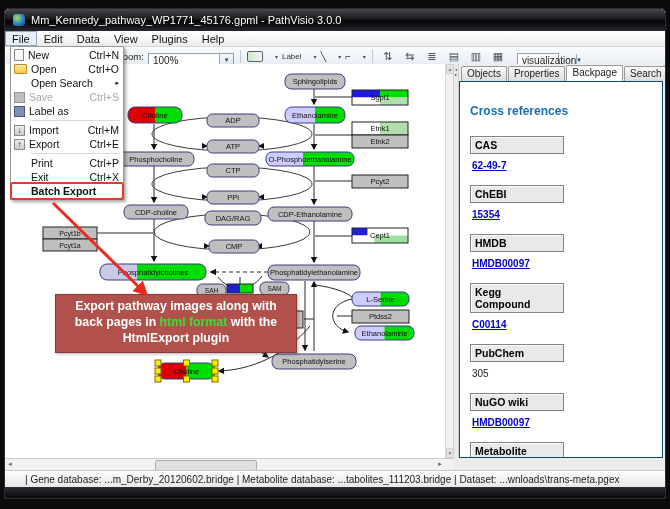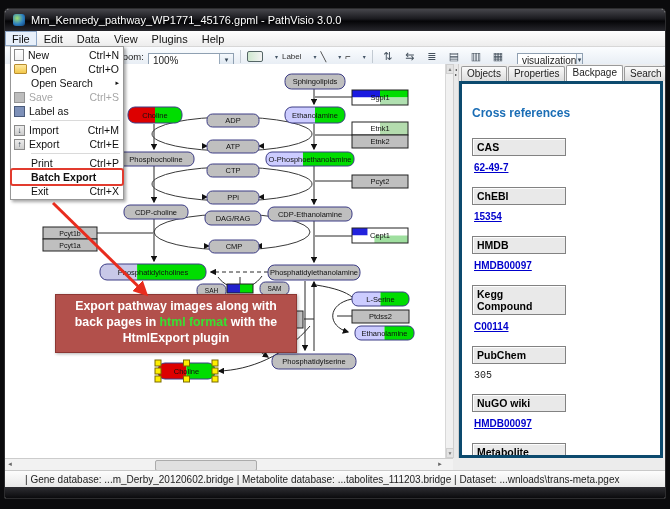--- a/index.html
+++ b/index.html
@@ -42,28 +42,28 @@
   .vscroll .sa.bottom{position:absolute;bottom:0;left:0;right:0;}
   .splitter{position:absolute;left:448px;top:55px;width:6px;height:394px;background:#e9e9e9;
             border-left:1px solid #cfcfcf;border-right:1px solid #cfcfcf;font-size:4px;color:#333;
             text-align:center;padding-top:3px;box-sizing:border-box;line-height:5px;}
   .sidebar{position:absolute;left:454px;top:55px;right:2px;height:394px;background:#ededed;}
   .tabs{display:flex;height:16px;font-size:10px;align-items:flex-end;padding:1px 2px 0 2px;}
   .tab{padding:1px 5px 2px;border:1px solid #9a9a9a;border-bottom:none;margin-right:1px;
        background:linear-gradient(#fafafa,#dcdcdc);border-radius:2px 2px 0 0;color:#222;}
   .tab.active{background:#fff;padding-bottom:3px;}
   .sb-content{position:absolute;top:17px;left:0;right:0;bottom:0;background:#fff;
-              border:3px solid #0c4a6e;overflow:hidden;padding:14px 0 0 10px;box-sizing:border-box;}
+              border:1px solid #0c4a6e;overflow:hidden;padding:14px 0 0 10px;box-sizing:border-box;}
   .xref-heading{color:#1a6db5;font-weight:bold;font-size:12px;margin:8px 0 18px;}
   .xref-sec{margin-bottom:12px;}
   .xref-head{width:84px;border:1px solid #828282;background:#e9e9e9;font-weight:bold;
              font-size:10.5px;padding:2px 4px;box-shadow:inset 1px 1px 0 #fdfdfd;}
   .xref-val{display:inline-block;margin:6px 0 0 2px;font-size:10px;font-weight:bold;}
   a.xref-val{color:#0000cc;text-decoration:underline;}
-  span.xref-val{color:#222;font-weight:normal;font-family:Liberation Mono, monospace;}
+  span.xref-val{color:#222;font-weight:normal;}
   
   .hscroll{position:absolute;left:0;top:449px;width:448px;height:12px;background:#f2f2f2;
            border-top:1px solid #cccccc;}
   .hthumb{position:absolute;left:150px;top:1px;width:100px;height:9px;background:#e0e0e0;
           border:1px solid #ababab;border-radius:2px;}
   .harrow{position:absolute;top:2px;font-size:6px;color:#666;}
   .statusbar{position:absolute;left:0;top:461px;right:0;height:17px;
              background:linear-gradient(#fdfdfd,#e7e7e7);border-top:1px solid #c9c9c9;
              font-size:10px;color:#222;display:flex;align-items:center;padding-left:20px;white-space:nowrap;}
   .bottom-frame{position:absolute;left:0;top:478px;right:0;height:11px;
@@ -149,21 +149,21 @@
       </span>
     <span class="tb-btn tb-ico">
         <span>▤</span>
       </span>
     <span class="tb-btn tb-ico">
         <span>▥</span>
       </span>
     <span class="tb-btn tb-ico">
         <span>▦</span>
       </span>
-    <span class="combo" style="width:66px;margin-left:6px;align-items:flex-end;">
+    <span class="combo" style="width:42px;margin-left:6px;align-items:flex-end;">
       <span>visualization</span>
       <span class="caret">▾</span>
     </span>
   </div>
 
   <div class="canvas">
     <svg id="pathway-svg" width="440" height="394">
         <defs>
           <marker id="arr" viewBox="0 0 10 10" refX="8" refY="5" markerWidth="6.5" markerHeight="6.5" orient="auto">
             <path d="M0,0 L10,5 L0,10 z" fill="#111"></path>
@@ -559,29 +559,29 @@
         <span class="mi-icon ic-export">↑</span>
         <span class="mi-label">Export</span>
         <span class="mi-shortcut">Ctrl+E</span>
       </div>
       <div class="menu-sep"></div>
       <div class="menu-item">
         <span class="mi-icon"></span>
         <span class="mi-label">Print</span>
         <span class="mi-shortcut">Ctrl+P</span>
       </div>
+      <div class="menu-item">
+        <span class="mi-icon"></span>
+        <span class="mi-label">Exit</span>
+        <span class="mi-shortcut">Ctrl+X</span>
+      </div>
       <div class="menu-item highlighted">
         <span class="mi-icon"></span>
         <span class="mi-label">Batch Export</span>
         <span class="mi-shortcut"></span>
-      </div>
-      <div class="menu-item">
-        <span class="mi-icon"></span>
-        <span class="mi-label">Exit</span>
-        <span class="mi-shortcut">Ctrl+X</span>
       </div>
     </div>
 
   <svg class="overlay">
     <defs>
       <marker id="redarr" viewBox="0 0 10 10" refX="7" refY="5" markerWidth="5" markerHeight="5" orient="auto">
         <path d="M0,0 L10,5 L0,10 z" fill="#e82c1e"></path>
       </marker>
     </defs>
     <line x1="48" y1="194" x2="140" y2="284" stroke="#e82c1e" stroke-width="3" marker-end="url(#redarr)"></line>

